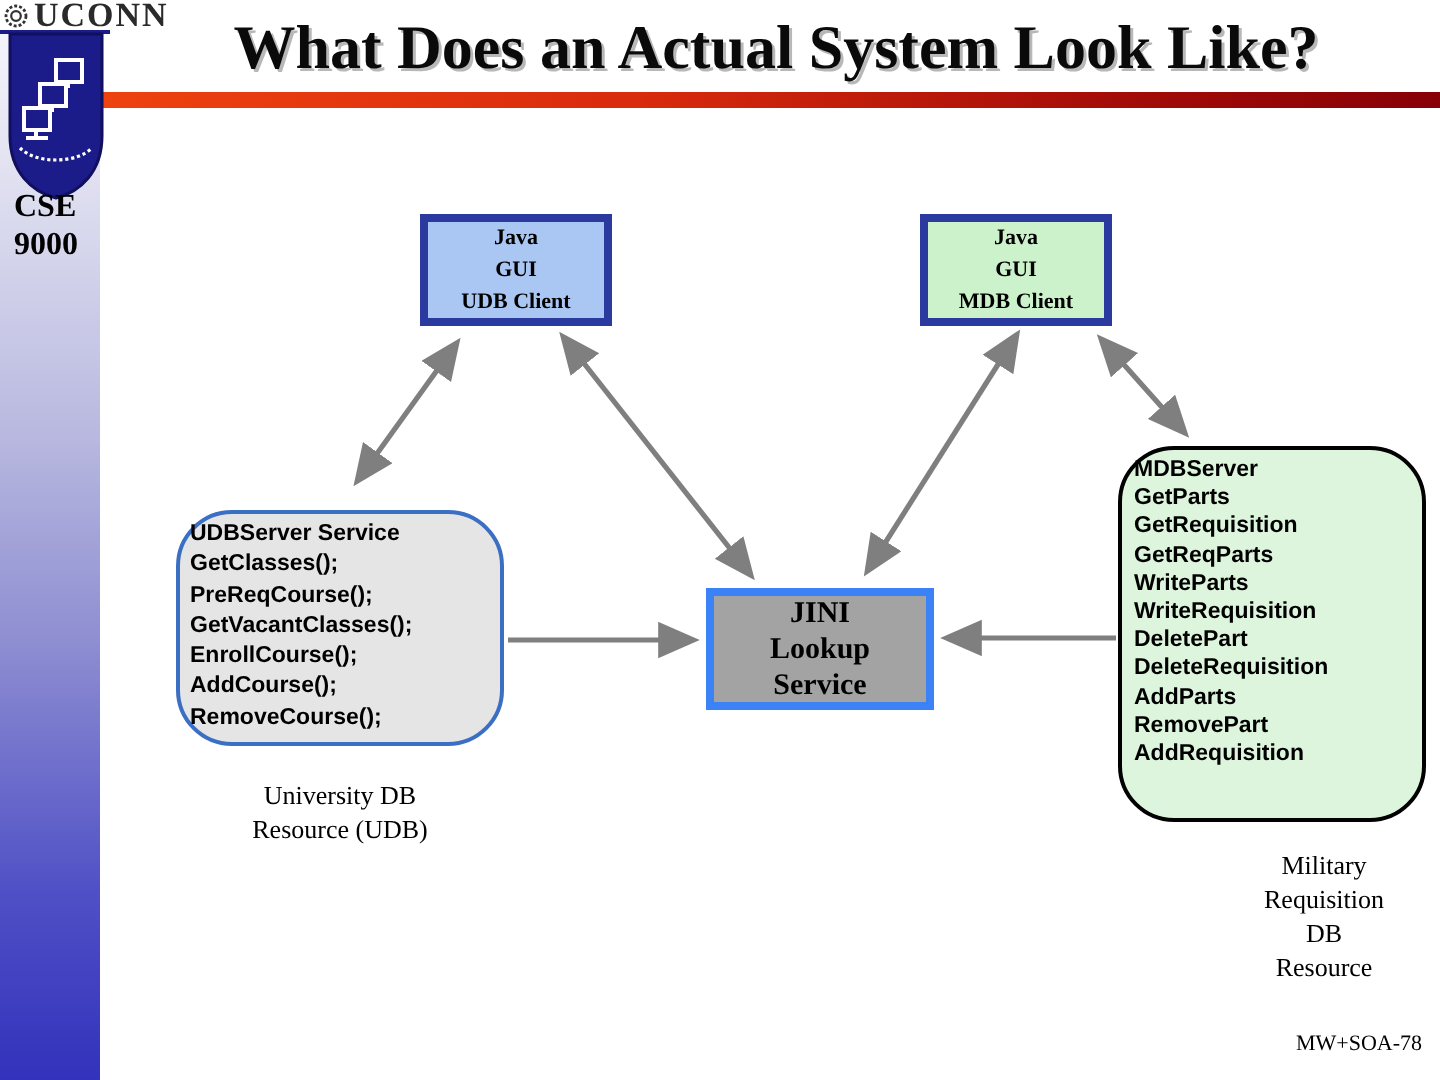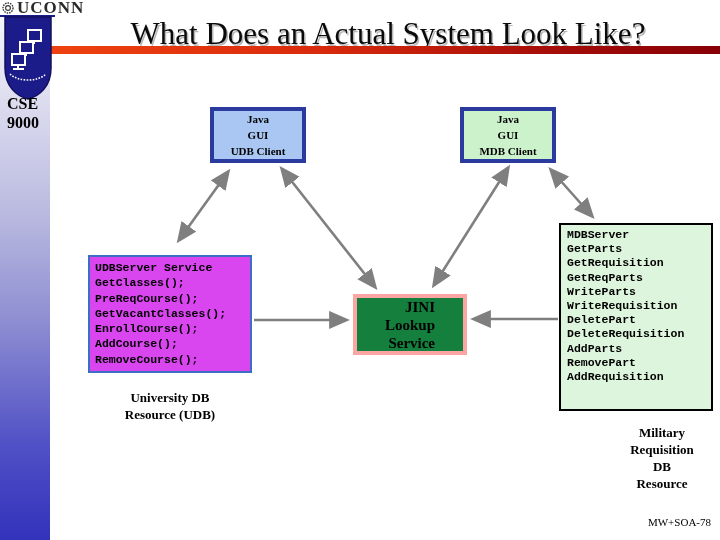--- a/index.html
+++ b/index.html
@@ -26,62 +26,63 @@
     color:#2a2a2a;letter-spacing:1px;
   }
   .shield{position:absolute;left:4px;top:16px;z-index:3;}
   .course-code{
     position:absolute;left:7px;top:94px;z-index:3;
     font-family:"Liberation Serif",serif;font-weight:bold;
     font-size:16px;line-height:19px;color:#000;white-space:pre-line;
   }
   
   .slide-title{
-    position:absolute;left:58px;right:2px;top:16px;text-align:center;
-    font-family:"Liberation Serif",serif;font-size:31px;font-weight:normal;
+    position:absolute;left:58px;right:2px;top:6px;text-align:center;
+    font-family:"Liberation Serif",serif;font-size:31px;font-weight:bold;
     color:#0a0a0a;text-shadow:1.5px 1.5px 0 #b8b8b8;white-space:nowrap;
   }
   .accent-bar{
     position:absolute;left:48px;top:46px;width:672px;height:8px;z-index:2;
     background:linear-gradient(to right,#ee4210 0%,#d92b0d 40%,#a50d08 75%,#870006 100%);
   }
   
   .box{position:absolute;box-sizing:border-box;z-index:4;color:#000;}
   .client-box{
     border:4px solid #2b3a9e;
     font-family:"Liberation Serif",serif;font-weight:bold;font-size:11px;line-height:16px;
     display:flex;align-items:center;justify-content:center;text-align:center;
     white-space:pre-line;
   }
   .udb-client{left:210px;top:107px;width:96px;height:56px;background:#a9c7f2;}
   .mdb-client{left:460px;top:107px;width:96px;height:56px;background:#ccf2cc;}
   .server-box{
-    font-family:Liberation Mono, monospace;font-weight:bold;
+    font-family:Liberation Sans, sans-serif;font-weight:bold;
     white-space:pre-line;
+    border-radius:28px;
   }
   .udb-server{
     left:88px;top:255px;width:164px;height:118px;
-    background:#d946ef;border:2px solid #3b6fc4;
+    background:#e5e5e5;border:2px solid #3b6fc4;
     font-size:11.5px;line-height:15.3px;padding:3px 5px;
   }
   .mdb-server{
     left:559px;top:223px;width:154px;height:188px;
     background:#ddf5dc;border:2px solid #000000;
     font-size:11.5px;line-height:14.2px;padding:3px 6px;
   }
   .jini-box{
     left:353px;top:294px;width:114px;height:61px;
-    background:#15803d;border:4px solid #fca5a5;
+    background:#a3a3a3;border:4px solid #3b82f6;
     font-family:"Liberation Serif",serif;font-weight:bold;font-size:15px;line-height:18px;
-    display:flex;align-items:center;justify-content:center;text-align:right;
+    display:flex;align-items:center;justify-content:center;text-align:center;
     white-space:pre-line;
   }
   .free-label{
     position:absolute;z-index:4;text-align:center;color:#000;
-    font-family:"Liberation Serif",serif;font-weight:bold;font-size:13px;line-height:17px;
+    font-family:"Liberation Serif",serif;font-weight:normal;font-size:13px;line-height:17px;
     white-space:pre-line;
   }
   .udb-label{left:95px;top:389px;width:150px;}
   .military-label{left:597px;top:424px;width:130px;}
   .slide-number{
     position:absolute;right:9px;top:516px;z-index:4;
     font-family:"Liberation Serif",serif;font-size:11px;color:#000;
   }
   .arrows{position:absolute;left:0;top:0;z-index:3;pointer-events:none;}
 </style>

